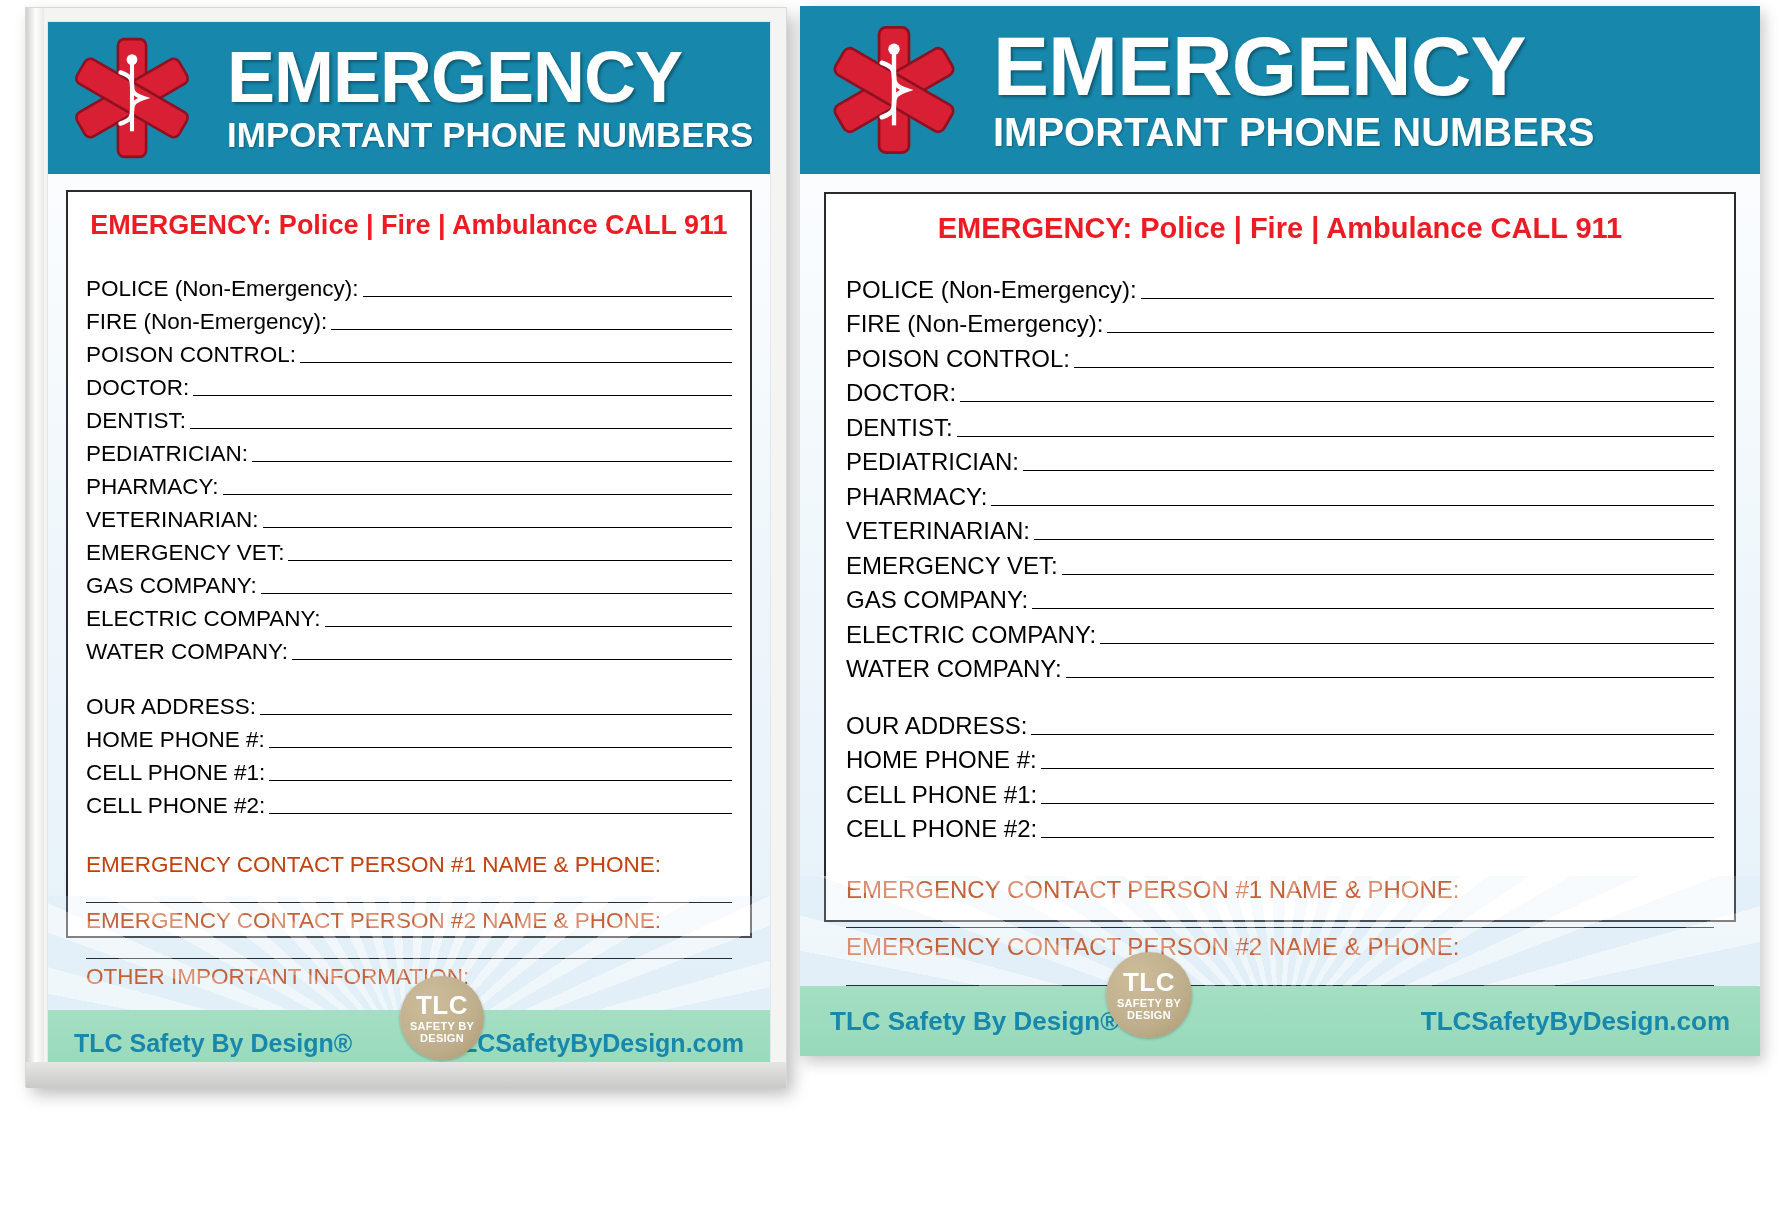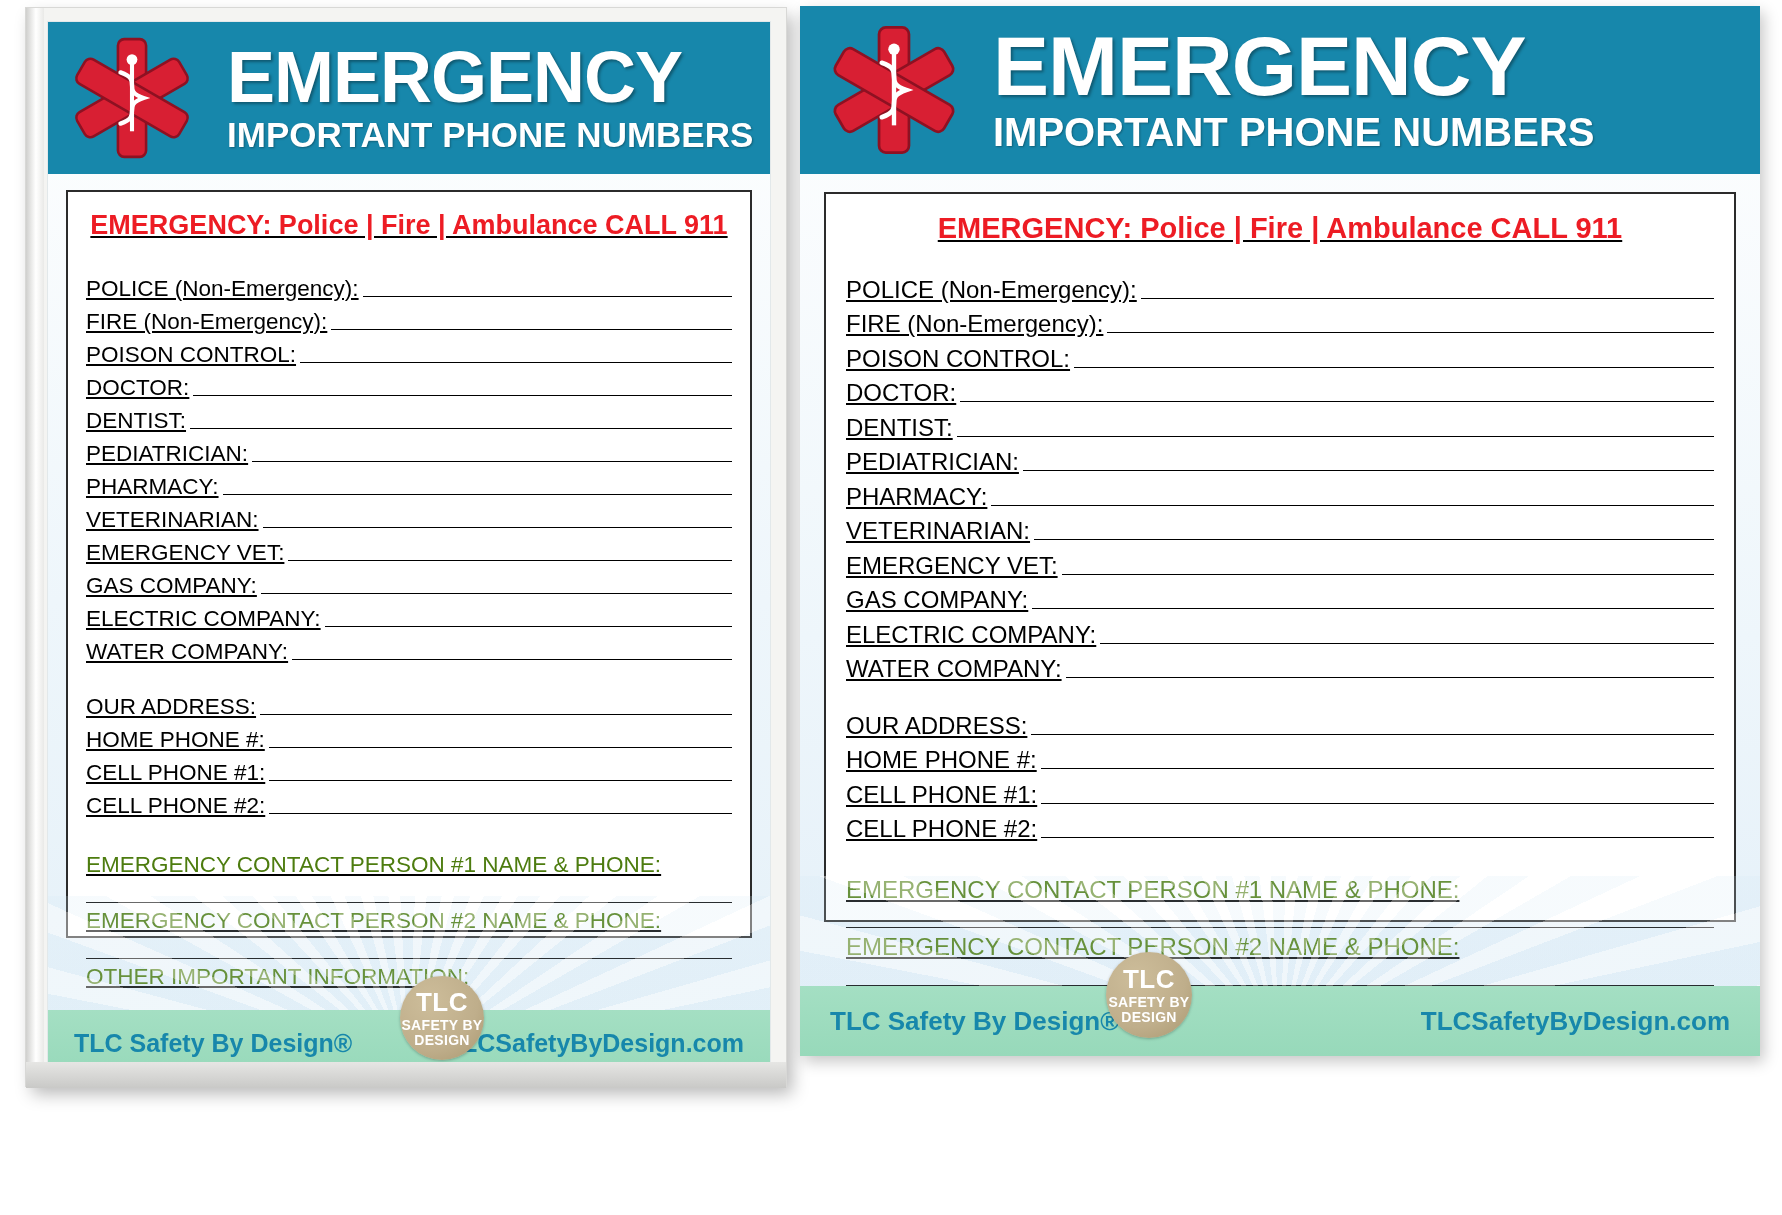--- a/index.html
+++ b/index.html
@@ -107,21 +107,20 @@
   .card-left .title-sub  { font-size: 35px; margin-top: 6px; letter-spacing: 0px; }
   .card-right .title-main { font-size: 84px; }
   .card-right .title-sub  { font-size: 40px; margin-top: 6px; letter-spacing: 0px; }
 
   
   .body-panel {
     position: absolute;
     background: #ffffff;
     border: 2px solid #2b2b2b;
     box-sizing: border-box;
-    text-decoration: underline;
   }
   .card-left .body-panel {
     left: 18px; top: 168px; right: 18px;
     height: 748px;
     padding: 14px 18px 10px 18px;
   }
   .card-right .body-panel {
     left: 24px; top: 186px; right: 24px;
     height: 730px;
     padding: 14px 20px 10px 20px;
@@ -161,21 +160,21 @@
   .spacer-sm { height: 22px; }
   .spacer-md { height: 30px; }
 
   
   .rule-only {
     border-bottom: 1.6px solid #000;
     height: 0;
     width: 100%;
   }
   .block-label {
-    color: #4d7c0f;
+    color: #c2410c;
     line-height: 1.1;
     white-space: nowrap;
   }
   .card-left .block-label { font-size: 22.5px; }
   .card-right .block-label { font-size: 24px; }
 
   .block {
     margin-top: 6px;
   }
   .block .block-label { margin-bottom: 24px; }
@@ -212,21 +211,21 @@
     align-items: center;
     justify-content: center;
     color: #ffffff;
     text-align: center;
     line-height: 1.05;
     box-shadow: 0 1px 3px rgba(0,0,0,0.25);
   }
   .card-left .tlc-seal { width: 84px; height: 84px; left: 352px; bottom: 16px; }
   .card-right .tlc-seal { width: 86px; height: 86px; left: 306px; bottom: 18px; }
   .tlc-seal .seal-main { font-size: 26px; font-weight: bold; letter-spacing: 0.5px; }
-  .tlc-seal .seal-sub { font-size: 14px; font-weight: bold; letter-spacing: 0.3px; margin-top: 2px; }
+  .tlc-seal .seal-sub { font-size: 11px; font-weight: bold; letter-spacing: 0.3px; margin-top: 2px; }
 
   
   .burst {
     position: absolute;
     left: 0; right: 0;
     bottom: 60px;
     height: 120px;
     background:
       repeating-conic-gradient(from 200deg at 50% 140%,
         rgba(255,255,255,0.75) 0deg 4deg,

